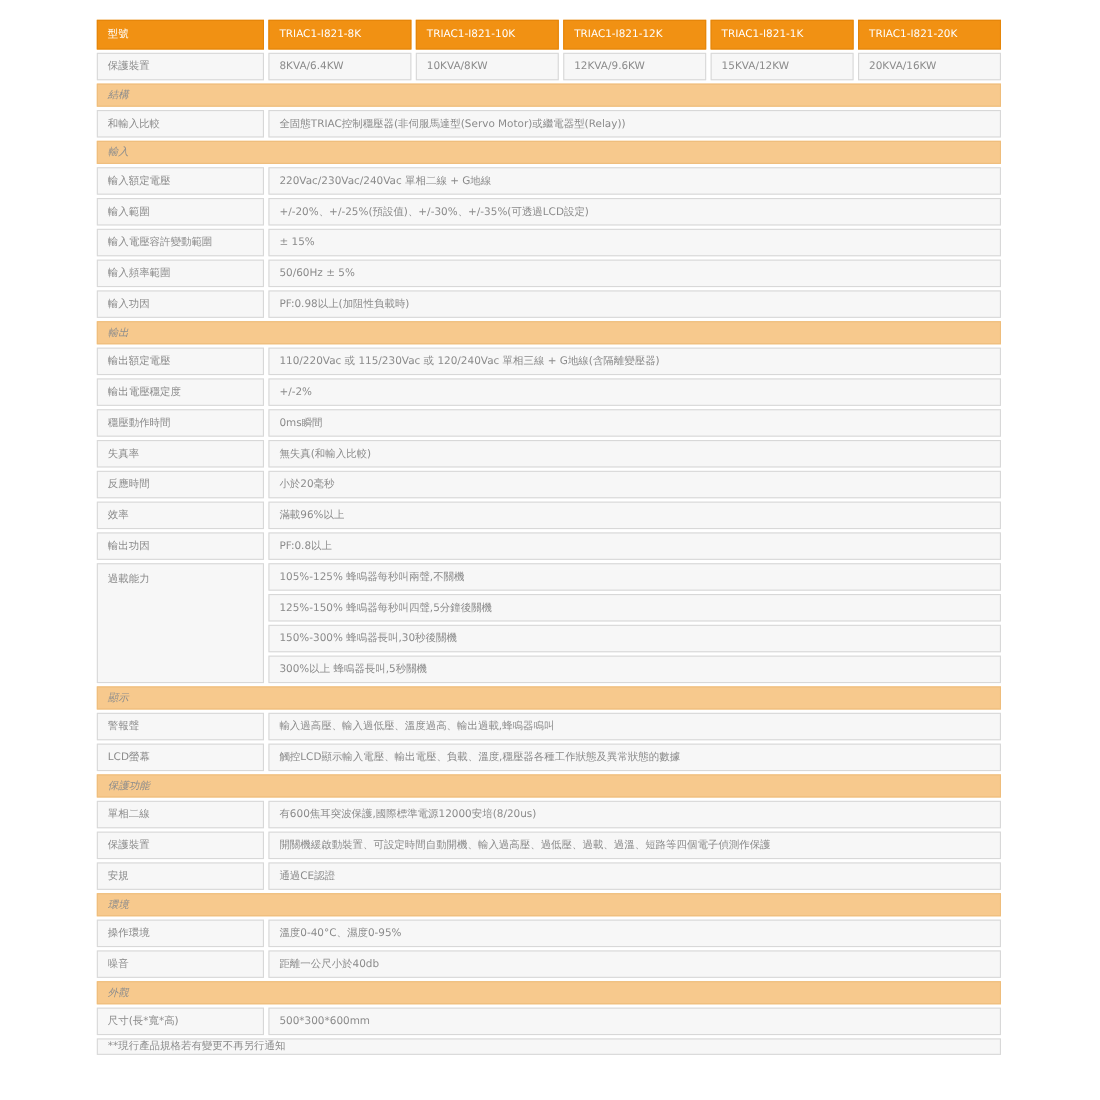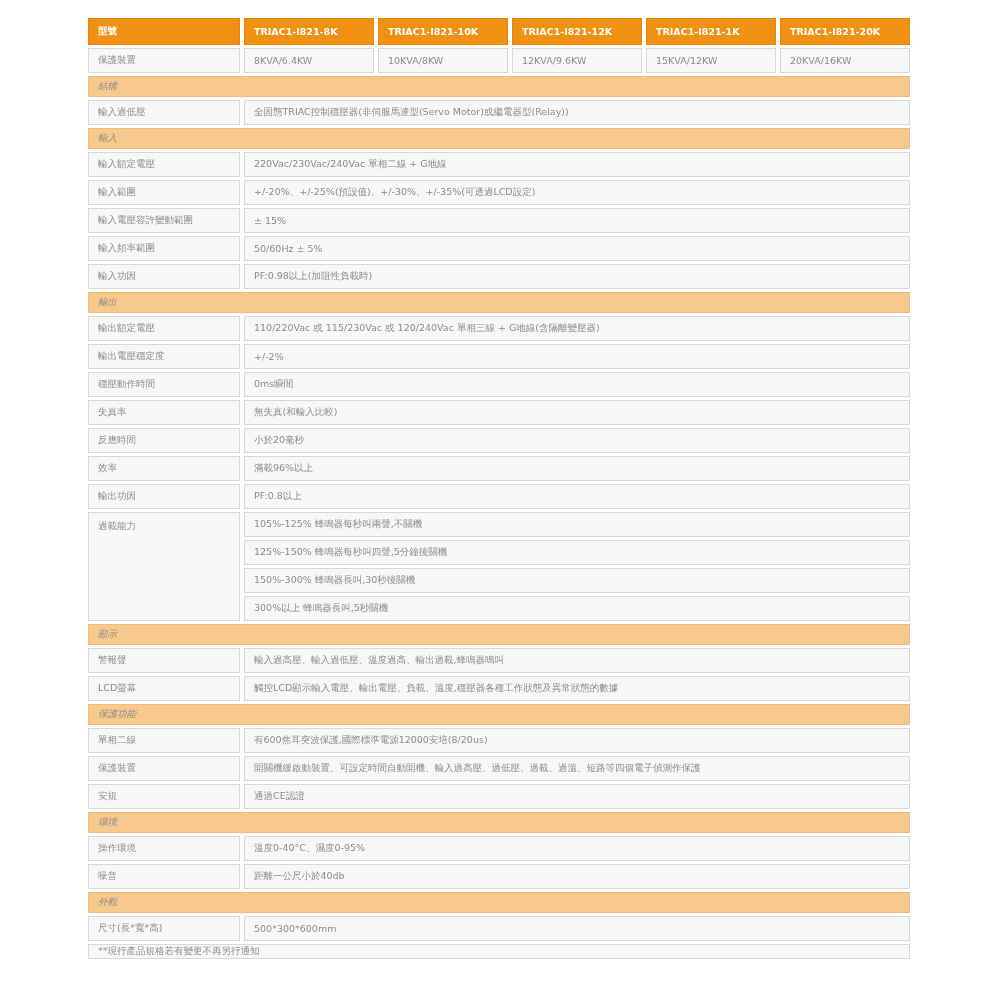--- a/index.html
+++ b/index.html
@@ -32,21 +32,21 @@
     vertical-align: middle;
     padding: 0 9px;
     height: 25px;
     white-space: nowrap;
     overflow: hidden;
   }
   .spec-table thead th {
     background: #f19113;
     border-color: #e5860a;
     color: #ffffff;
-    font-weight: bold;
+    font-weight: normal;
     height: 27px;
   }
   .spec-table td.section-cell {
     background: #f7c98d;
     border-color: #eebd7c;
     color: #8d8d8d;
     height: 21px;
     font-style: italic;
   }
   .spec-table td.rowspan-label {
@@ -86,21 +86,21 @@
           <td>8KVA/6.4KW</td>
           <td>10KVA/8KW</td>
           <td>12KVA/9.6KW</td>
           <td>15KVA/12KW</td>
           <td>20KVA/16KW</td>
         </tr>
         <tr>
           <td colspan="6" class="section-cell">結構</td>
         </tr>
         <tr>
-          <td>輸入過低壓</td>
+          <td>和輸入比較</td>
           <td colspan="5">全固態TRIAC控制穩壓器(非伺服馬達型(Servo Motor)或繼電器型(Relay))</td>
         </tr>
         <tr>
           <td colspan="6" class="section-cell">輸入</td>
         </tr>
         <tr>
           <td>輸入額定電壓</td>
           <td colspan="5">220Vac/230Vac/240Vac 單相二線 + G地線</td>
         </tr>
         <tr>

